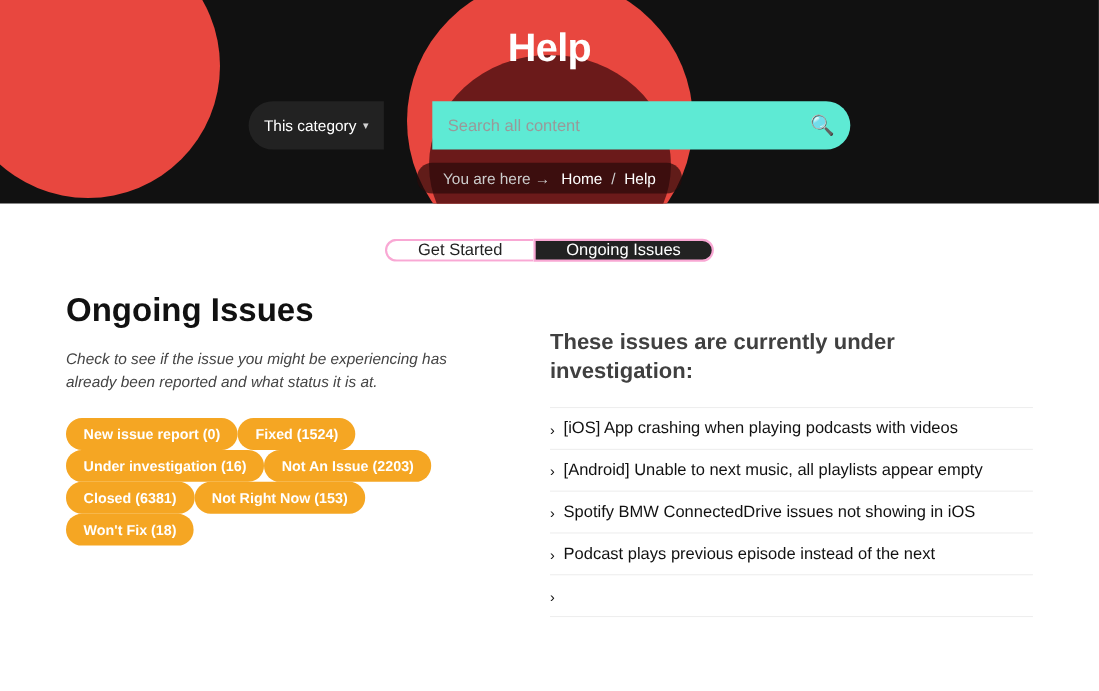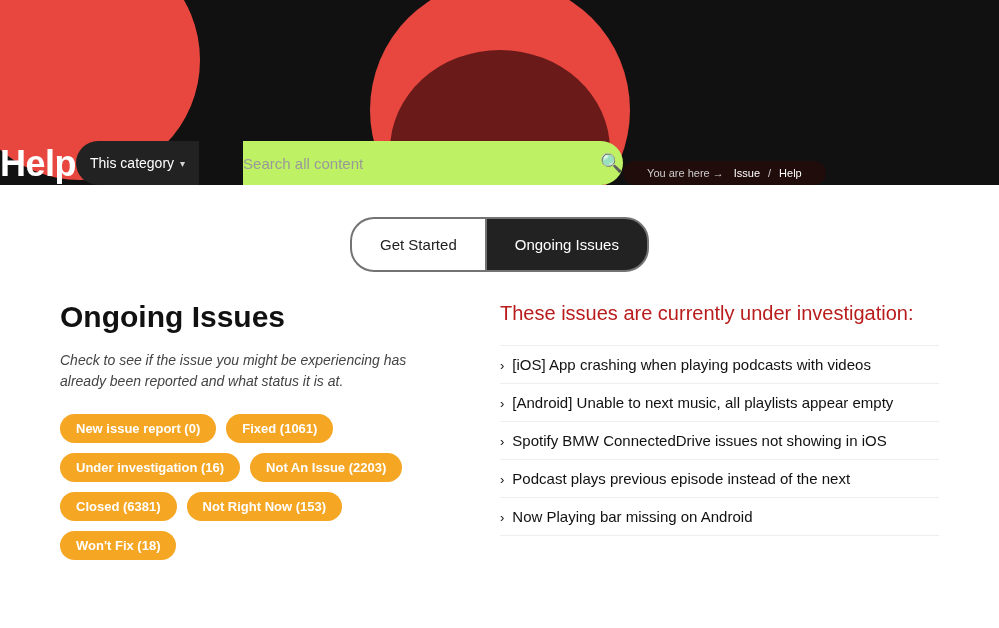--- a/index.html
+++ b/index.html
@@ -5,21 +5,22 @@
     * { margin: 0; padding: 0; box-sizing: border-box; }
     body { font-family: -apple-system, BlinkMacSystemFont, 'Segoe UI', Helvetica, Arial, sans-serif; background: #fff; width: 999px; min-height: 628px; overflow-x: hidden; }
 
     
     .header {
       position: relative;
       background: #111;
       height: 185px;
       overflow: hidden;
       display: flex;
-      align-items: flex-end;
+      flex-direction: column;
+      align-items: center;
       justify-content: flex-start;
     }
     .header-bg-circle-left {
       position: absolute;
       top: -60px;
       left: -40px;
       width: 240px;
       height: 240px;
       border-radius: 50%;
       background: #e8473f;
@@ -54,21 +55,21 @@
       font-size: 36px;
       font-weight: 700;
       margin-top: 22px;
       letter-spacing: -0.5px;
     }
     .search-bar-row {
       position: relative;
       z-index: 2;
       display: flex;
       align-items: center;
-      margin-top: 10px;
+      margin-top: 28px;
       gap: 44px;
     }
     .search-category {
       display: flex;
       align-items: center;
       background: #222;
       color: #fff;
       font-size: 14px;
       font-weight: 500;
       padding: 0 14px;
@@ -79,24 +80,24 @@
       gap: 6px;
       border: none;
     }
     .search-category .chevron {
       font-size: 10px;
       opacity: 0.8;
     }
     .search-input-wrap {
       display: flex;
       align-items: center;
-      background: #bef264;
+      background: #5eead4;
       border-radius: 0 22px 22px 0;
       height: 44px;
-      padding: 0 0;
+      padding: 0 14px;
       width: 380px;
     }
     .search-input-wrap input {
       border: none;
       outline: none;
       font-size: 15px;
       color: #333;
       width: 100%;
       background: transparent;
     }
@@ -115,21 +116,21 @@
     }
     .breadcrumb-bar {
       position: relative;
       z-index: 2;
       display: flex;
       align-items: center;
       margin-top: 12px;
       background: rgba(40,10,10,0.7);
       border-radius: 20px;
       padding: 6px 24px;
-      font-size: 11px;
+      font-size: 14px;
       color: #ccc;
       gap: 6px;
     }
     .breadcrumb-bar .you-are-here {
       color: #ccc;
       margin-right: 4px;
     }
     .breadcrumb-bar a {
       color: #fff;
       text-decoration: none;
@@ -144,24 +145,24 @@
       font-weight: 500;
     }
 
     
     .tabs-row {
       display: flex;
       justify-content: center;
       margin: 32px 0 28px 0;
     }
     .tab-btn {
-      padding: 17px 28px;
+      padding: 0 28px;
       font-size: 15px;
       font-weight: 500;
-      border: 2px solid #737373;
+      border: 2px solid #f9a8d4;
       cursor: pointer;
       background: #fff;
       color: #222;
     }
     .tab-btn:first-child {
       border-radius: 24px 0 0 24px;
       border-right: none;
     }
     .tab-btn:last-child {
       border-radius: 0 24px 24px 0;
@@ -190,43 +191,43 @@
     .section-desc {
       font-size: 14px;
       color: #444;
       line-height: 1.5;
       margin-bottom: 22px;
       font-style: italic;
     }
     .tags-wrap {
       display: flex;
       flex-wrap: wrap;
-      gap: 10px;
     }
     .tag {
       background: #f5a623;
       color: #fff;
       font-size: 13px;
       font-weight: 600;
       padding: 7px 16px;
       border-radius: 20px;
       cursor: pointer;
       white-space: nowrap;
     }
 
     
     .right-col {
       flex: 1;
     }
     .issues-title {
       font-size: 20px;
-      font-weight: 400;
-      color: #b91c1c;
+      font-weight: 700;
+      color: #404040;
       margin-bottom: 18px;
       line-height: 1.35;
+      margin-top: 32px;
     }
     .issues-list {
       list-style: none;
       margin-bottom: 28px;
     }
     .issues-list li {
       display: flex;
       align-items: flex-start;
       gap: 8px;
       font-size: 15px;
@@ -274,39 +275,39 @@
     <div class="search-input-wrap">
       <input type="text" placeholder="Search all content" style="">
       <button class="search-icon-btn">
         <span>🔍</span>
       </button>
     </div>
   </div>
 
   <div class="breadcrumb-bar">
     <span class="you-are-here">You are here →</span>
-    <a href="#">Issue</a>
+    <a href="#">Home</a>
     <span class="sep">/</span>
     <span class="current">Help</span>
   </div>
 </header>
 
 <div class="tabs-row">
   <button class="tab-btn">Get Started</button>
   <button class="tab-btn">Ongoing Issues</button>
 </div>
 
 <div class="main-content">
 
   <div class="left-col">
     <h2 class="section-title">Ongoing Issues</h2>
     <p class="section-desc">Check to see if the issue you might be experiencing has already been reported and what status it is at.</p>
     <div class="tags-wrap" id="tags-container">
         <span class="tag">New issue report (0)</span>
-        <span class="tag">Fixed (1061)</span>
+        <span class="tag">Fixed (1524)</span>
         <span class="tag">Under investigation (16)</span>
         <span class="tag">Not An Issue (2203)</span>
         <span class="tag">Closed (6381)</span>
         <span class="tag">Not Right Now (153)</span>
         <span class="tag">Won't Fix (18)</span>
       </div>
   </div>
 
   <div class="right-col">
     <h3 class="issues-title">These issues are currently under investigation:</h3>
@@ -322,18 +323,17 @@
         <li>
           <span class="chevron-right">›</span>
           <span>Spotify BMW ConnectedDrive issues not showing in iOS</span>
         </li>
         <li>
           <span class="chevron-right">›</span>
           <span>Podcast plays previous episode instead of the next</span>
         </li>
         <li>
           <span class="chevron-right">›</span>
-          <span>Now Playing bar missing on Android</span>
         </li>
       </ul>
   </div>
 
 </div>
 
 </body></html>

